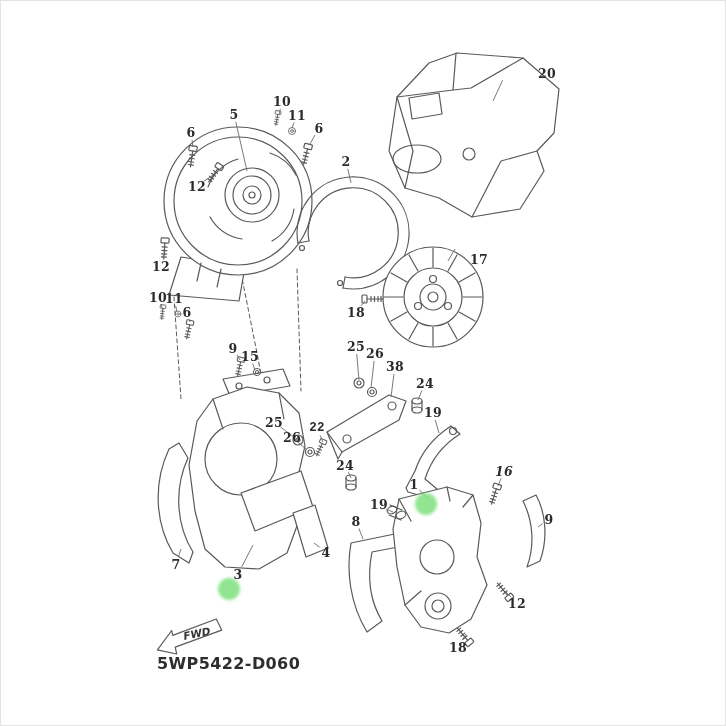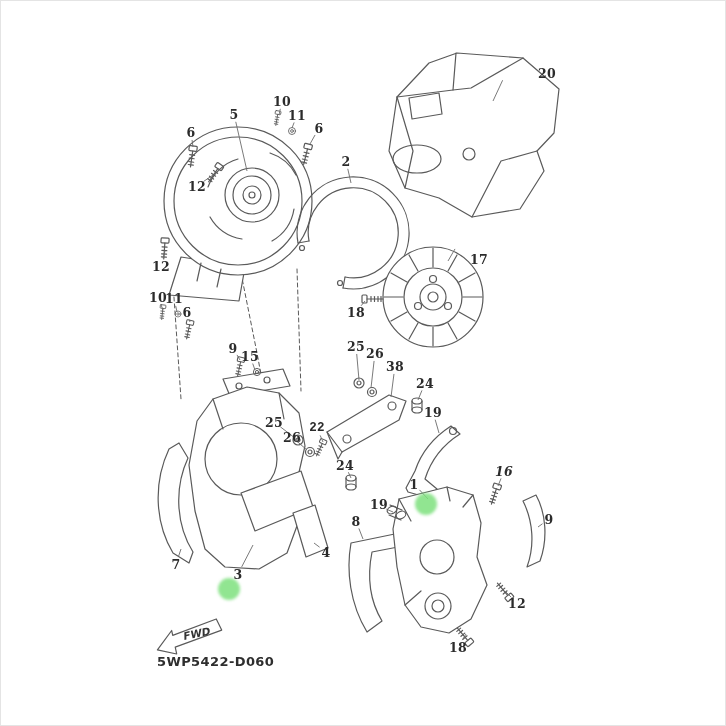--- a/index.html
+++ b/index.html
@@ -21,21 +21,21 @@
     position:absolute;transform:translate(-50%,-50%);
     font-family:"DejaVu Serif",serif;font-size:12.5px;font-weight:700;
     color:var(--label,#2b2b2b);letter-spacing:.3px;white-space:nowrap;
   }
   .highlight{
     position:absolute;transform:translate(-50%,-50%);
     border-radius:50%;filter:blur(1.5px);
   }
   .diagram-code{
     position:absolute;left:156px;top:653px;
-    font-family:"DejaVu Sans",sans-serif;font-size:13px;font-weight:700;
+    font-family:"DejaVu Sans",sans-serif;font-size:16px;font-weight:700;
     color:#2e2e2e;letter-spacing:.4px;
   }
   #fwd-text{font-family:"DejaVu Sans",sans-serif;}
 </style>
 </head>
 <body>
 
 <div class="stage">
 
   <svg id="art" class="layer" width="726" height="726" viewBox="0 0 726 726">

